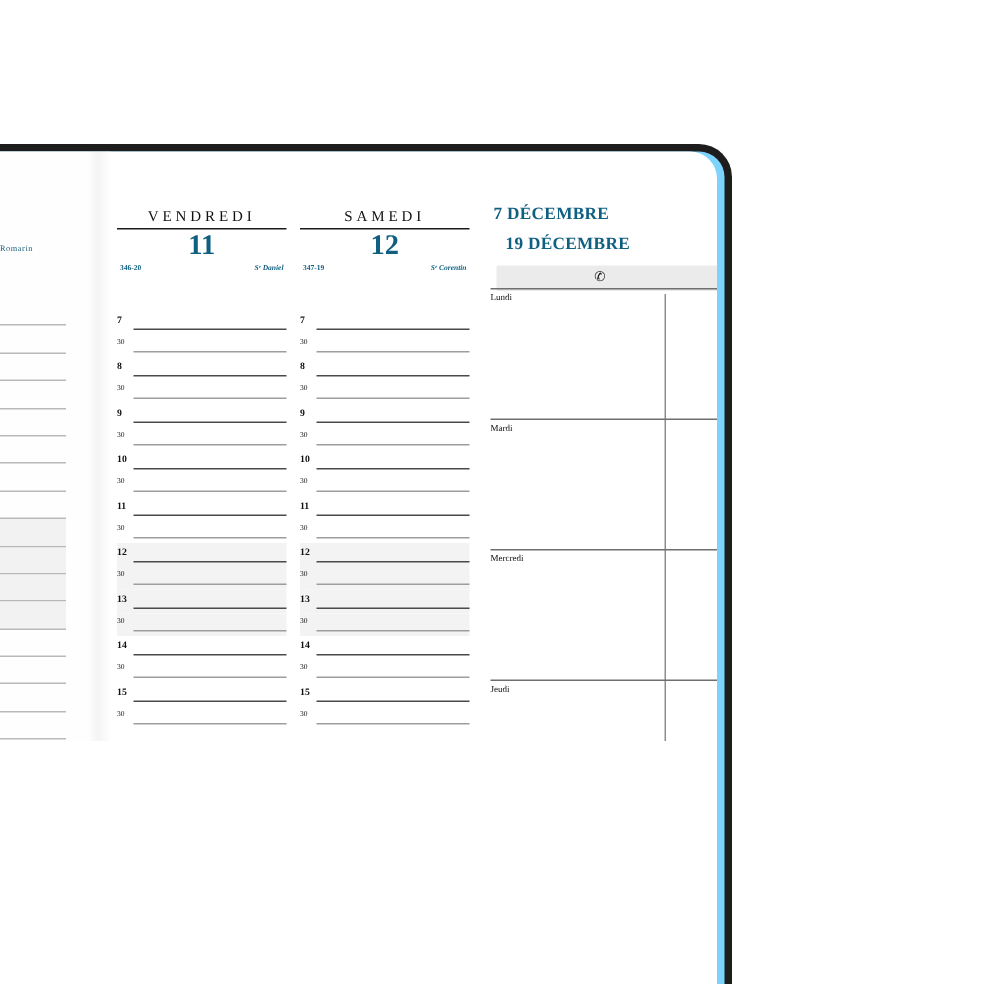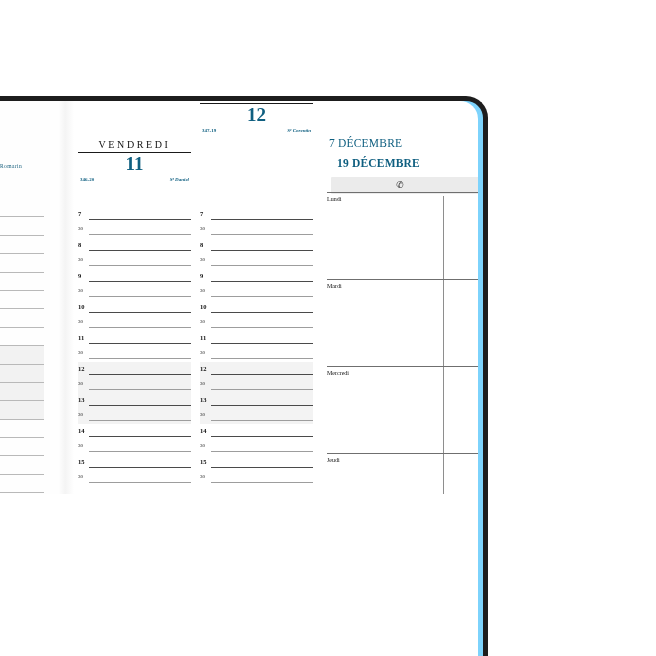--- a/index.html
+++ b/index.html
@@ -171,21 +171,21 @@
     left: 325px;
     top: 0;
     right: 0;
     height: 100%;
   }
   .wk-title-a {
     position: absolute;
     left: 4px;
     top: 36px;
     font-size: 11.5px;
-    font-weight: normal;
+    font-weight: bold;
     color: #0f5f80;
     letter-spacing: 0.2px;
   }
   .wk-title-b {
     position: absolute;
     right: 58px;
     top: 56px;
     font-size: 11.5px;
     font-weight: bold;
     color: #0f5f80;
@@ -368,20 +368,21 @@
               <span class="ln"></span>
             </div>
             <div class="hr">
               <span class="lbl">30</span>
               <span class="ln"></span>
             </div>
           </div>
       </div>
 
       <div class="day-col right">
+        <div class="day-name">SAMEDI</div>
         <div class="day-rule"></div>
         <div class="day-num">12</div>
         <div class="saint-row">
           <span class="week">347-19</span>
           <span class="saint">Sᵉ Corentin</span>
         </div>
         <div class="hours">
             <div class="hr major">
               <span class="lbl">7</span>
               <span class="ln"></span>

